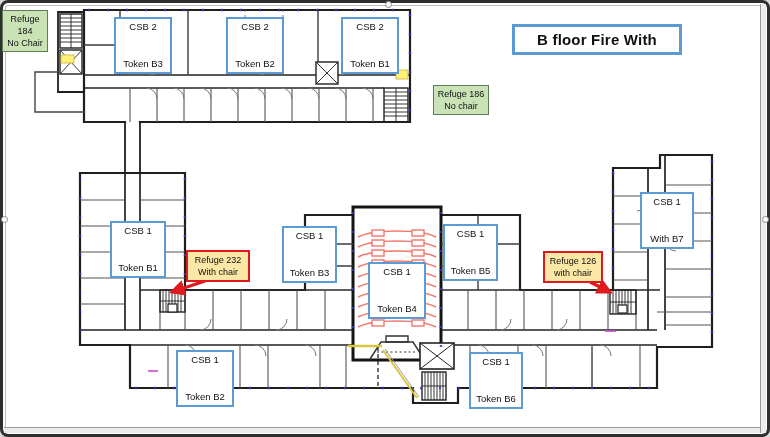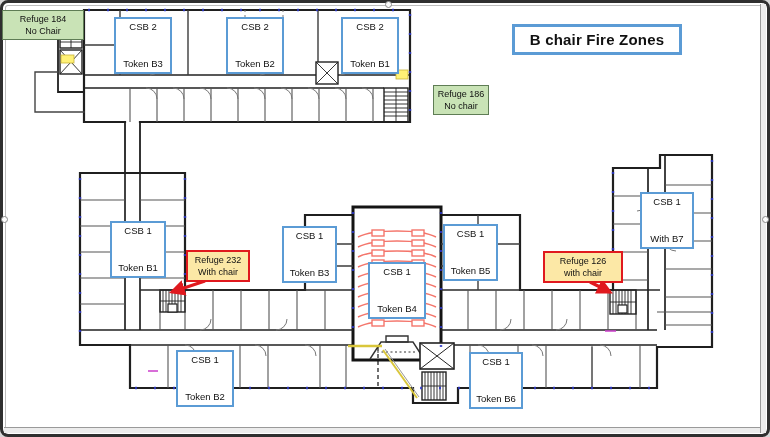--- a/index.html
+++ b/index.html
@@ -185,21 +185,21 @@
 
     <g>
       <path d="M205,281 L172,292" stroke="#E0191E" stroke-width="3.2" fill="none" marker-end="url(#ah)"></path>
     </g>
     <g>
       <path d="M590,282 L610,292" stroke="#E0191E" stroke-width="3.2" fill="none" marker-end="url(#ah)"></path>
     </g>
   </svg>
 
   <div id="title-box" class="lbl" style="left:512px;top:24px;min-width:170px;">
-    <span>B chair Fire Zones</span>
+    <span>B floor Fire With</span>
   </div>
 
   <div class="lbl zl" style="left:114px;top:17px;width:58px">
     <span>CSB 2</span>
     <span>Token B3</span>
   </div>
   <div class="lbl zl" style="left:226px;top:17px;width:58px">
     <span>CSB 2</span>
     <span>Token B2</span>
   </div>
@@ -229,33 +229,33 @@
   </div>
   <div class="lbl zl" style="left:176px;top:350px;width:58px">
     <span>CSB 1</span>
     <span>Token B2</span>
   </div>
   <div class="lbl zl" style="left:469px;top:352px;width:54px">
     <span>CSB 1</span>
     <span>Token B6</span>
   </div>
 
-  <div class="lbl rg" style="left:2px;top:10px;width:82px">
+  <div class="lbl rg" style="left:2px;top:10px;width:46px">
     <span>Refuge 184</span>
     <span>No Chair</span>
   </div>
   <div class="lbl rg" style="left:433px;top:85px;width:56px">
     <span>Refuge 186</span>
     <span>No chair</span>
   </div>
   <div class="lbl ra" style="left:186px;top:250px;width:64px">
     <span>Refuge 232</span>
     <span>With chair</span>
   </div>
-  <div class="lbl ra" style="left:543px;top:251px;width:80px">
+  <div class="lbl ra" style="left:543px;top:251px;width:60px">
     <span>Refuge 126</span>
     <span>with chair</span>
   </div>
 
   <div class="handle" style="left:385px;top:1px"></div>
   <div class="handle" style="left:1px;top:216px"></div>
   <div class="handle" style="left:762px;top:216px"></div>
 </div>
 
 </body></html>

